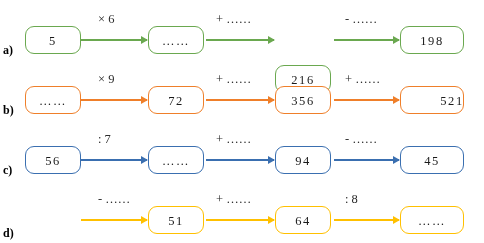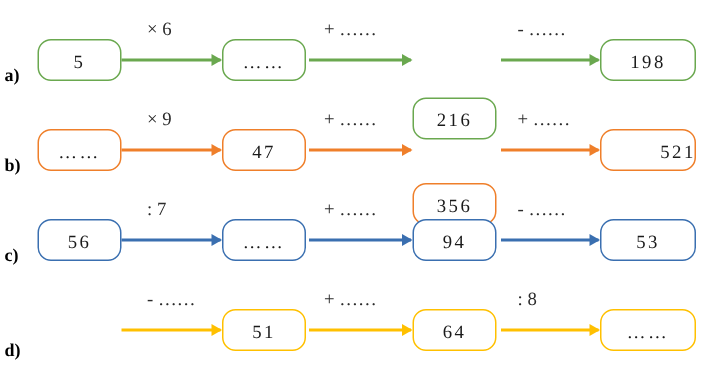--- a/index.html
+++ b/index.html
@@ -170,28 +170,28 @@
     <div class="chain">
       <div class="node n0" style="border-color: rgb(239, 127, 42);">
           <span class="blank">……</span>
         </div>
       <div class="op o0"><span>× 9</span></div>
       <div class="arrow a0">
           <span class="shaft"></span>
           <span class="head"></span>
         </div>
       <div class="node n1" style="border-color: rgb(239, 127, 42);">
-          <span class="blank">47</span>
-        </div>
-      <div class="op o1"><span>+ ……</span></div>
-      <div class="arrow a1">
-          <span class="shaft"></span>
-          <span class="head"></span>
-        </div>
-      <div class="node n2" style="border-color: rgb(239, 127, 42); margin-top: 36px;">
+          <span class="blank">72</span>
+        </div>
+      <div class="op o1"><span>+ ……</span></div>
+      <div class="arrow a1">
+          <span class="shaft"></span>
+          <span class="head"></span>
+        </div>
+      <div class="node n2" style="border-color: rgb(239, 127, 42);">
           <span class="blank">356</span>
         </div>
       <div class="op o2"><span>+ ……</span></div>
       <div class="arrow a2">
           <span class="shaft"></span>
           <span class="head"></span>
         </div>
       <div class="node n3" style="border-color: rgb(239, 127, 42); padding-left: 40px;">
           <span class="blank">521</span>
         </div>
@@ -219,21 +219,21 @@
         </div>
       <div class="node n2" style="border-color: rgb(58, 111, 176); justify-content: center;">
           <span class="blank">94</span>
         </div>
       <div class="op o2"><span>-  ……</span></div>
       <div class="arrow a2">
           <span class="shaft"></span>
           <span class="head"></span>
         </div>
       <div class="node n3" style="border-color: rgb(58, 111, 176);">
-          <span class="blank">53</span>
+          <span class="blank">45</span>
         </div>
     </div>
   </div>
 
   <div class="row r3 gold" style="color: rgb(255, 192, 0);">
     <div class="row-letter">d)</div>
     <div class="chain">
       <div class="node n0" style="border-color: rgb(255, 192, 0); margin-top: 44px;">
           <span class="blank">245</span>
         </div>

